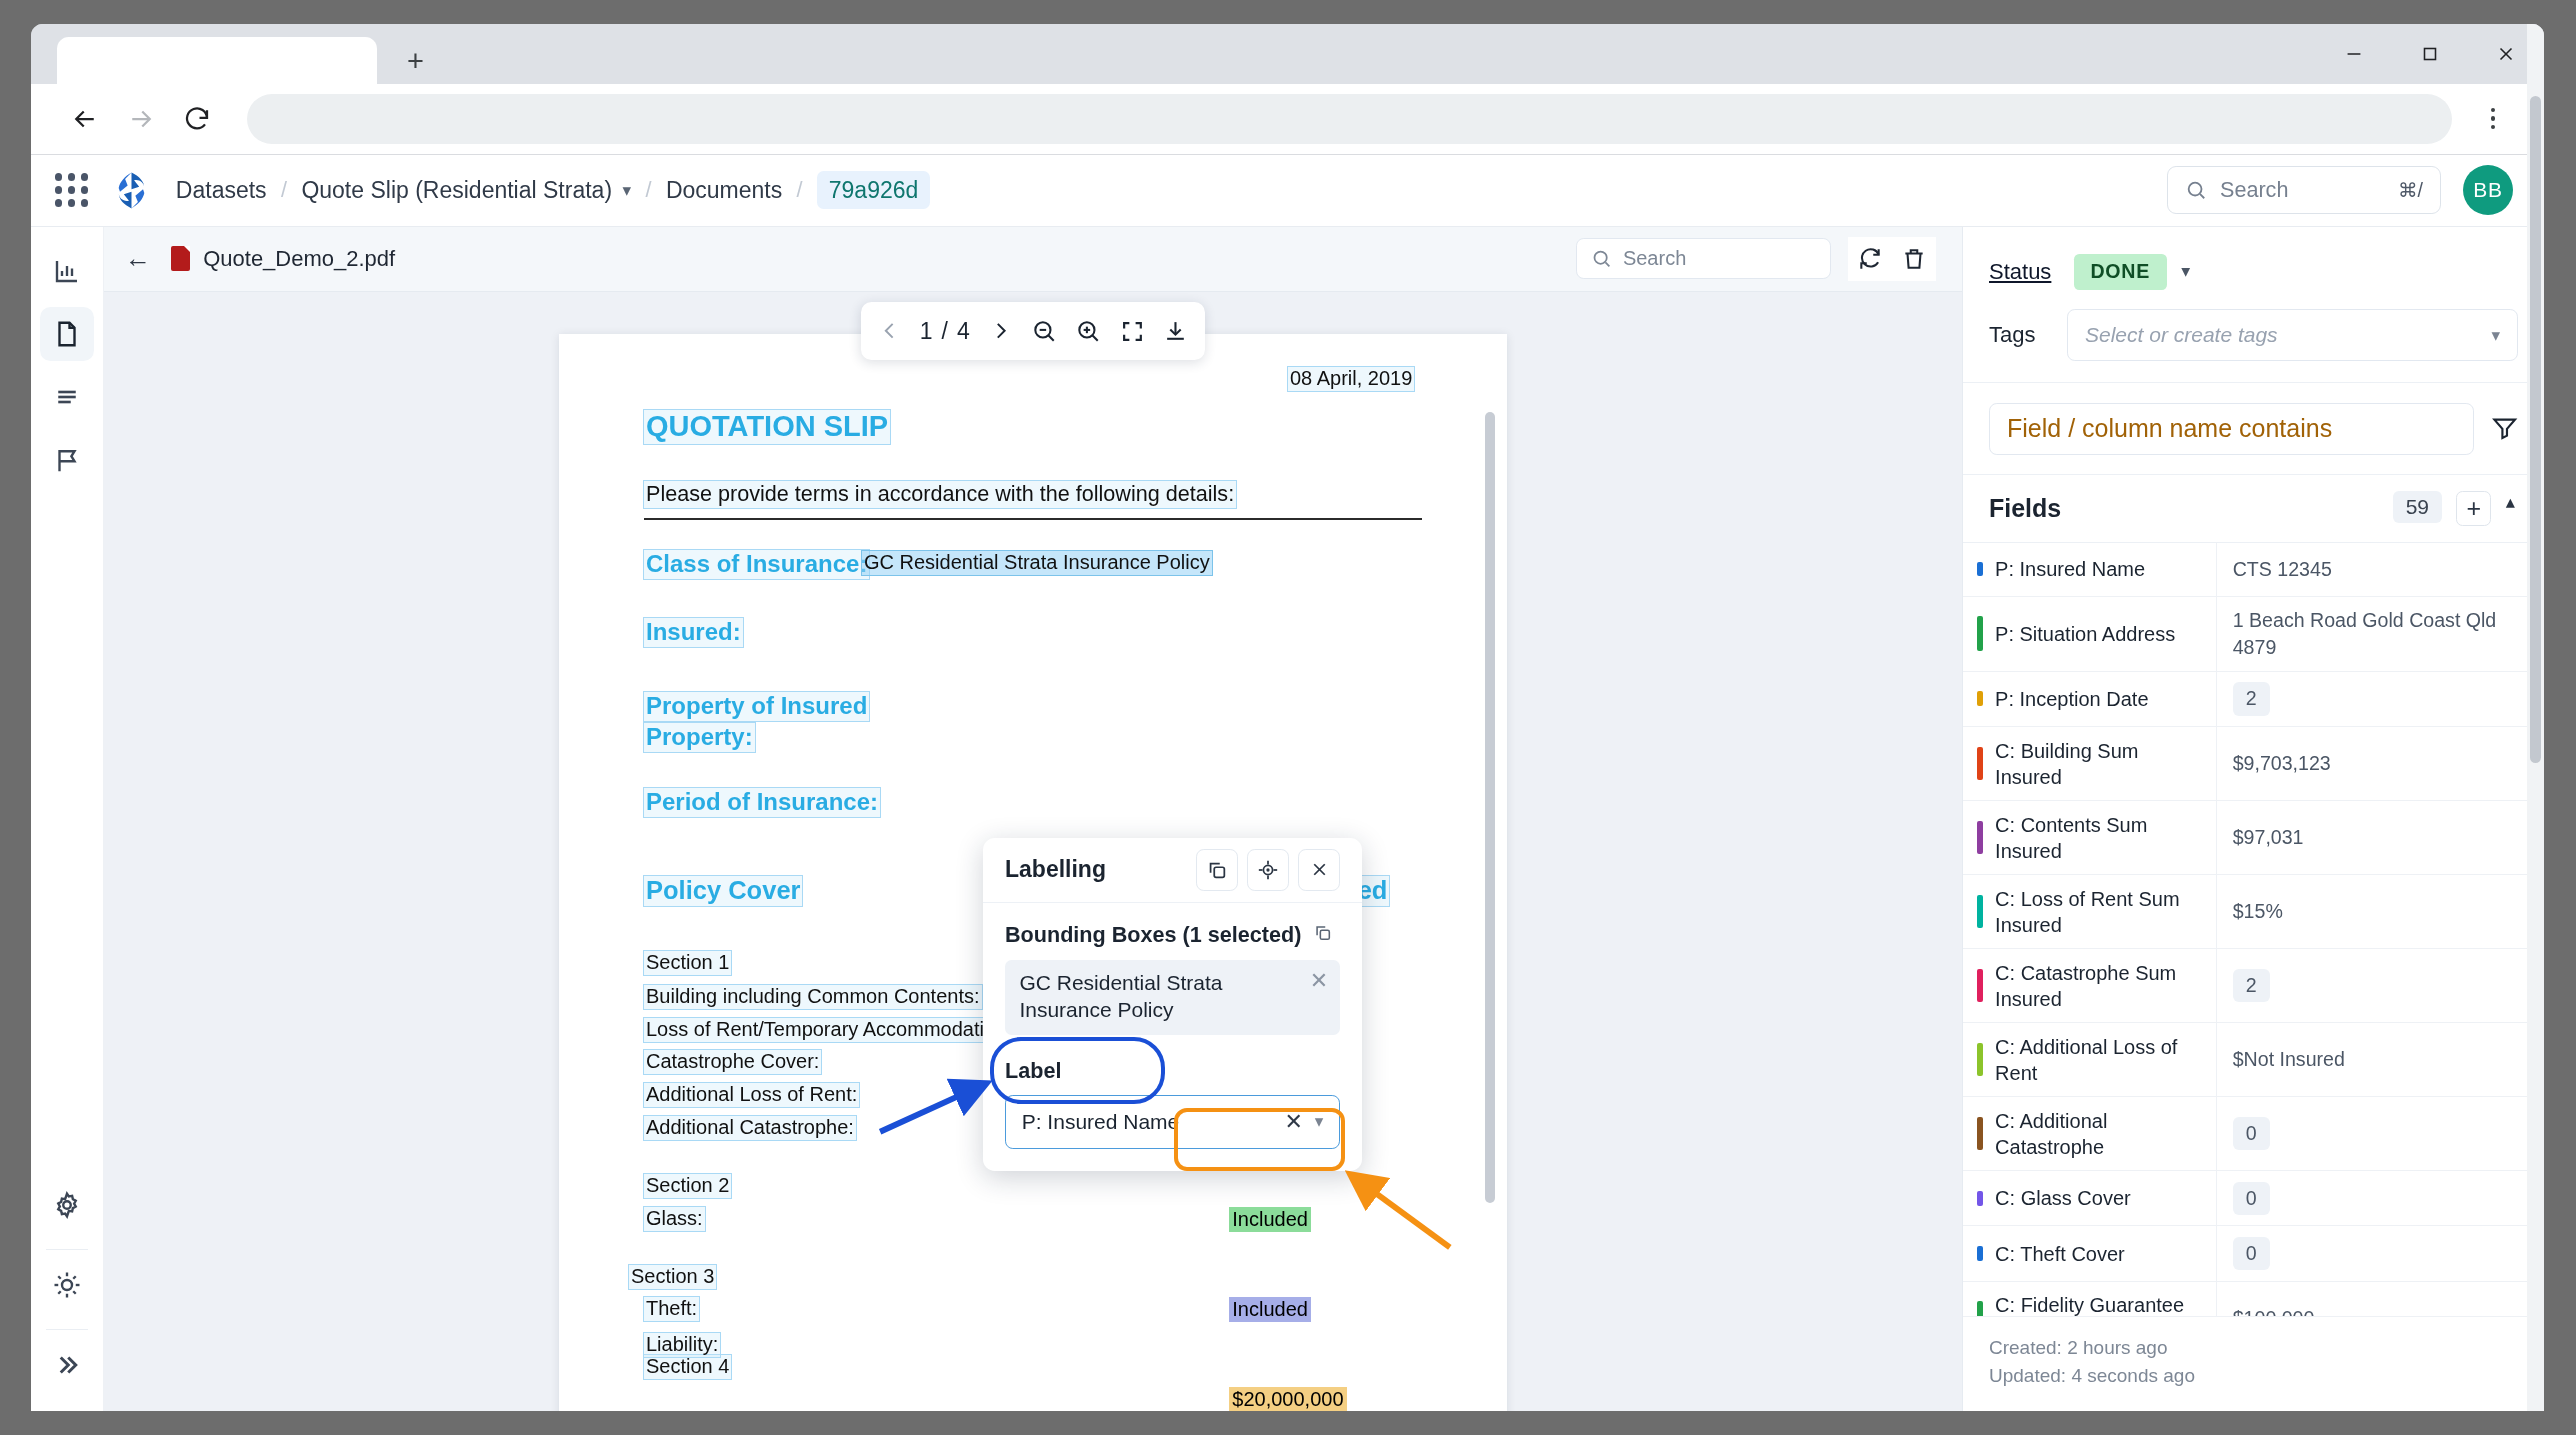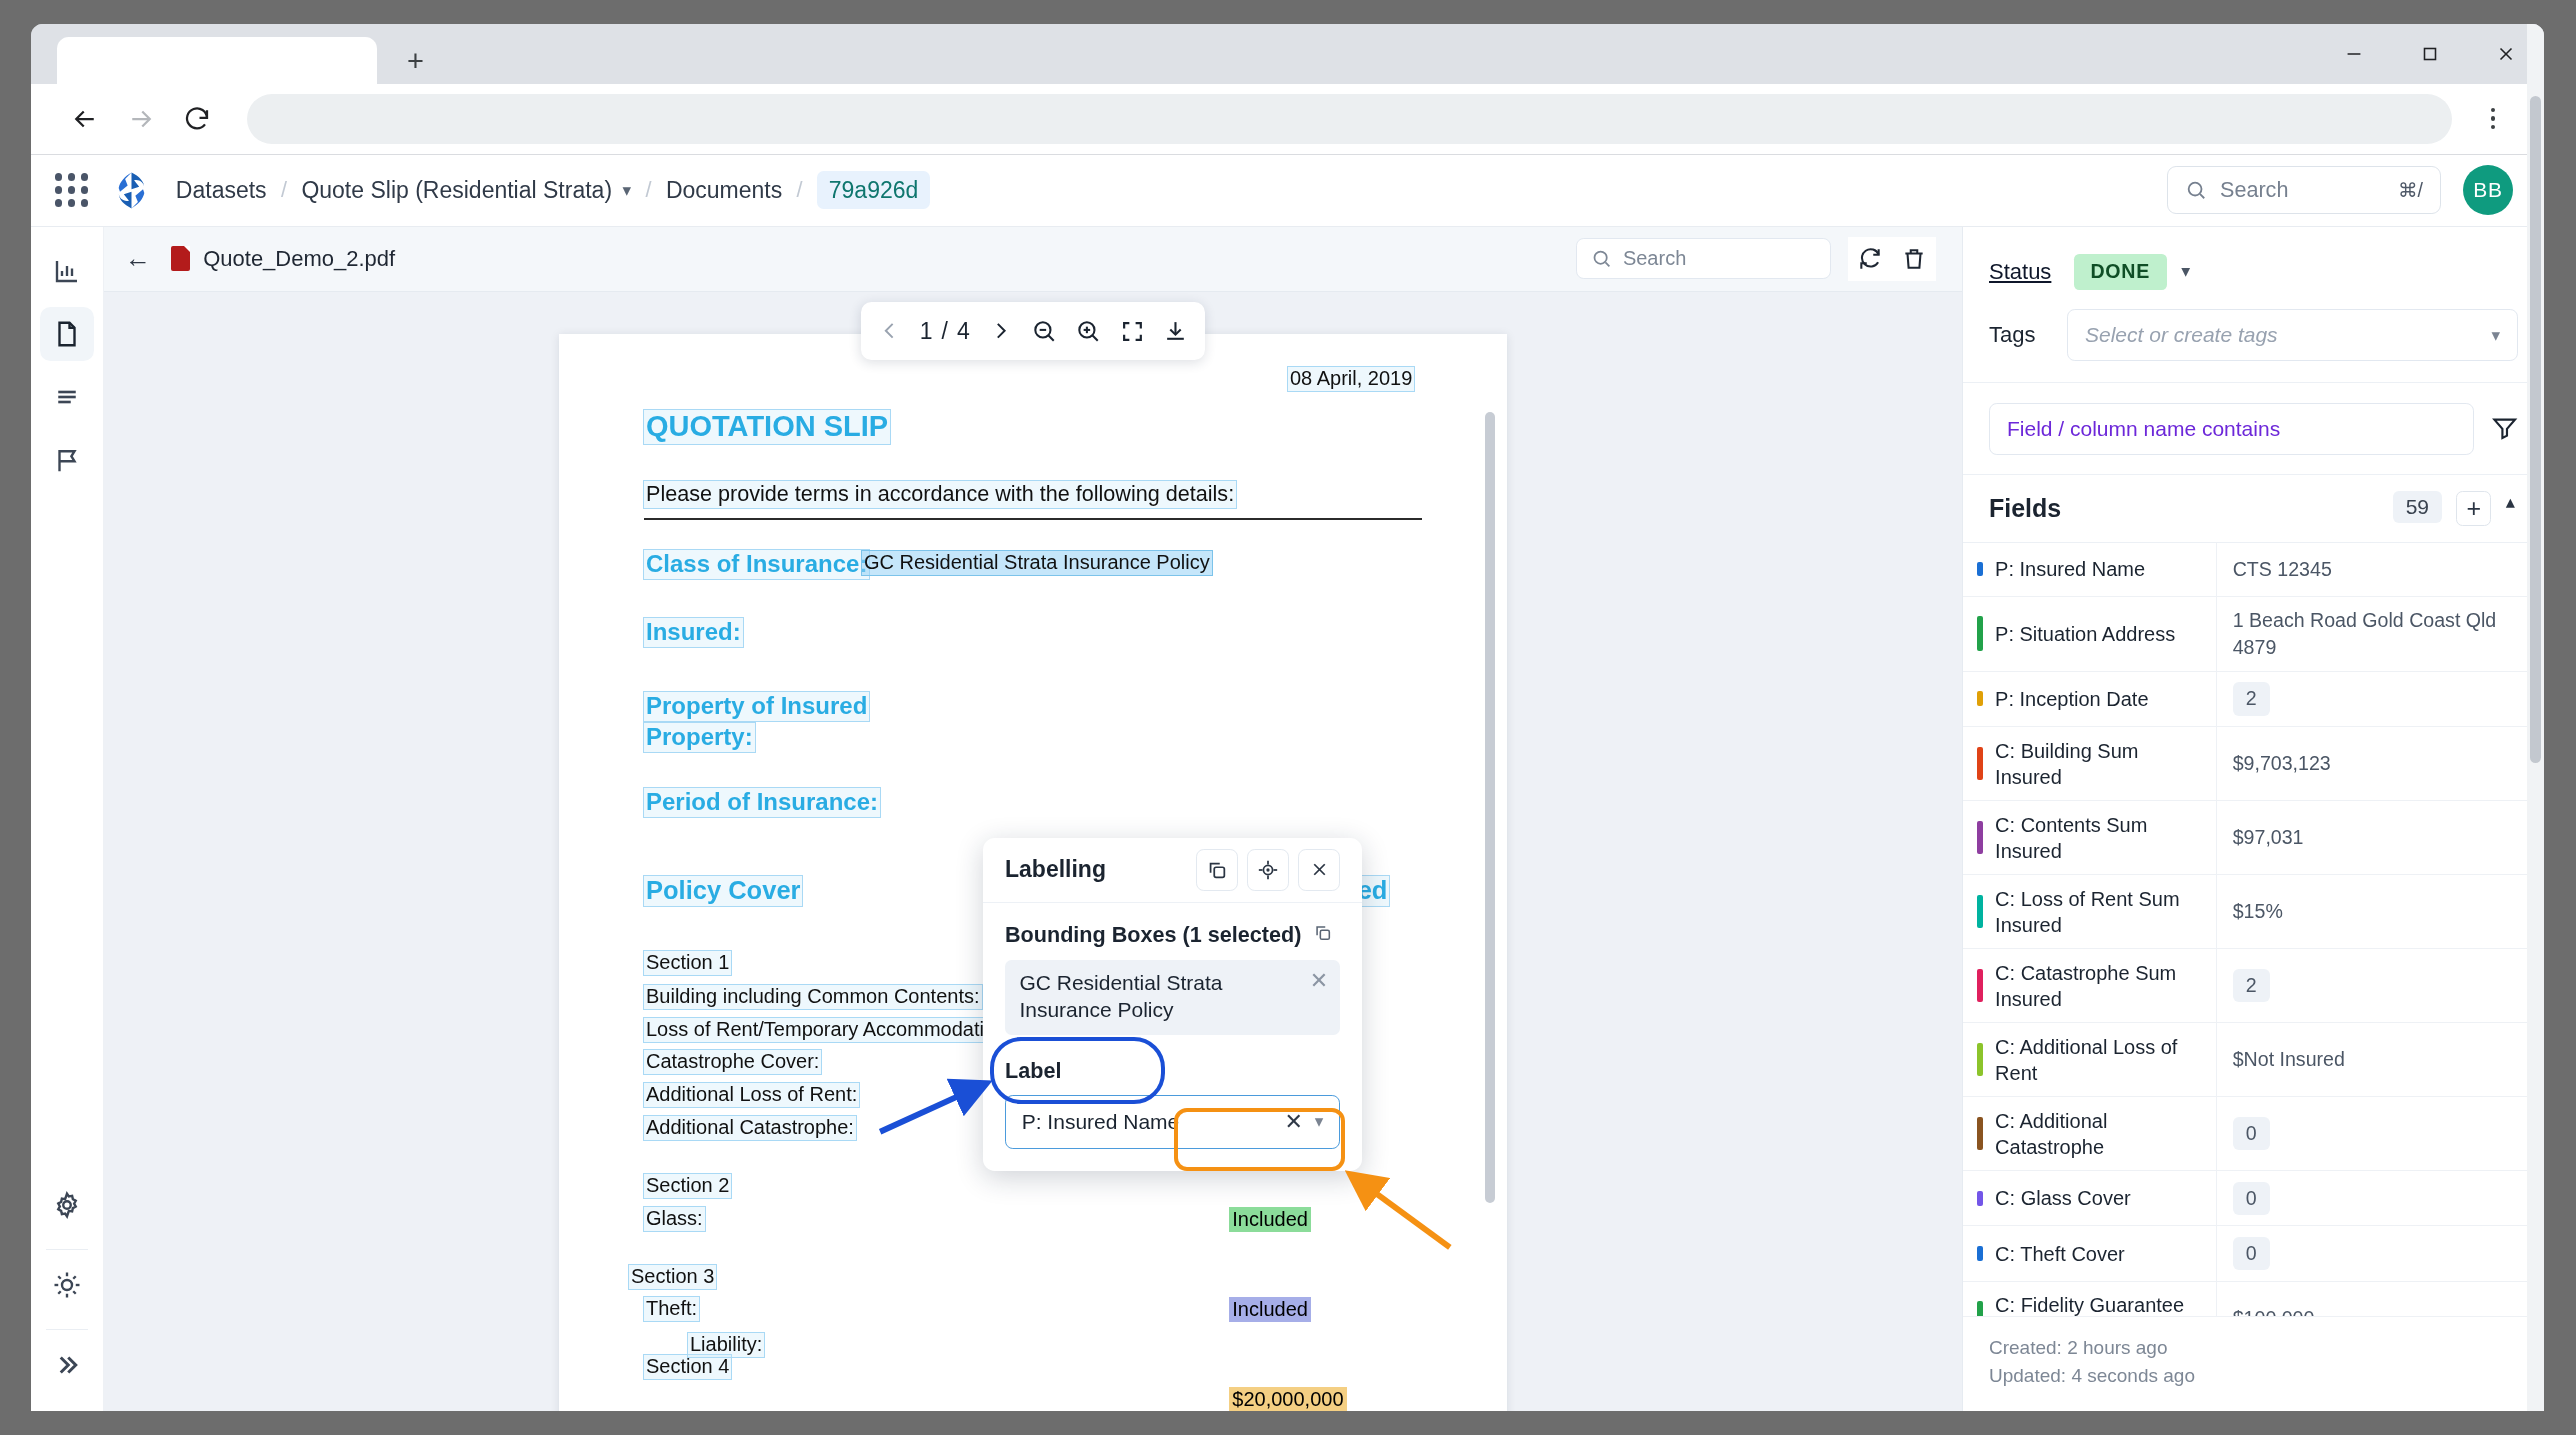--- a/index.html
+++ b/index.html
@@ -266,21 +266,21 @@
   #tags-select .ph { font-size: 21px; color: #98a2b0; font-style: italic; flex: 1; }
   #tags-select .cv { font-size: 17px; color: #7b8492; }
   #filter-row {
     display: flex; align-items: center; gap: 17px; padding: 19.6px 26px;
     border-top: 0.7px solid #ecf0f5; border-bottom: 0.7px solid #ecf0f5;
   }
   #filter-input {
     flex: 1; height: 52px; border: 0.7px solid #e2e8f0; border-radius: 7.8px;
     display: flex; align-items: center; padding: 0 17px;
   }
-  #filter-input .ph { font-size: 21px; color: #6d28d9; }
+  #filter-input .ph { font-size: 25px; color: #a16207; }
   #fields-head {
     display: flex; align-items: center; padding: 15.7px 29px 15.7px 26px;
     border-bottom: 0.7px solid #ecf0f5;
   }
   #fields-head .t { font-size: 25px; font-weight: bold; color: #1b2430; }
   #fields-head .right { margin-left: auto; display: flex; align-items: flex-start; gap: 14.4px; }
   #fields-count { background: #eef2f7; color: #39424f; font-size: 21px; padding: 3.9px 13px; border-radius: 5.9px; }
   #fields-add {
     width: 35px; height: 35px; border: 0.7px solid #dfe5ec; border-radius: 6.5px;
     display: flex; align-items: center; justify-content: center; font-size: 25px; color: #2b3543; line-height: 1;
@@ -618,21 +618,21 @@
 
               <span class="pdoc bb" style="left:85px; top:840px;"><span class="p-small">Section 2</span></span>
               <span class="pdoc bb" style="left:85px; top:873px;"><span class="p-small">Glass:</span></span>
               <span class="pdoc hl" style="left:670px; top:873px; background:#8bdc9a;"><span>Included</span></span>
 
               <span class="pdoc bb" style="left:70px; top:931px;"><span class="p-small">Section 3</span></span>
               <span class="pdoc bb" style="left:85px; top:963px;"><span class="p-small">Theft:</span></span>
               <span class="pdoc hl" style="left:670px; top:963px; background:#a6aee8;"><span>Included</span></span>
 
               <span class="pdoc bb" style="left:85px; top:1021px;"><span class="p-small">Section 4</span></span>
-              <span class="pdoc bb" style="left:85px; top:999px;margin-left:44px;"><span class="p-small">Liability:</span></span>
+              <span class="pdoc bb" style="left:85px; top:999px;"><span class="p-small">Liability:</span></span>
               <span class="pdoc hl" style="left:670px; top:1053px; background:#f4cf83;"><span>$20,000,000</span></span>
 
               <div id="page-scroll">
                 <div class="thumb"></div>
               </div>
             </div>
 
             <div id="labelling">
               <div id="lab-head">
                 <span class="t">Labelling</span>

